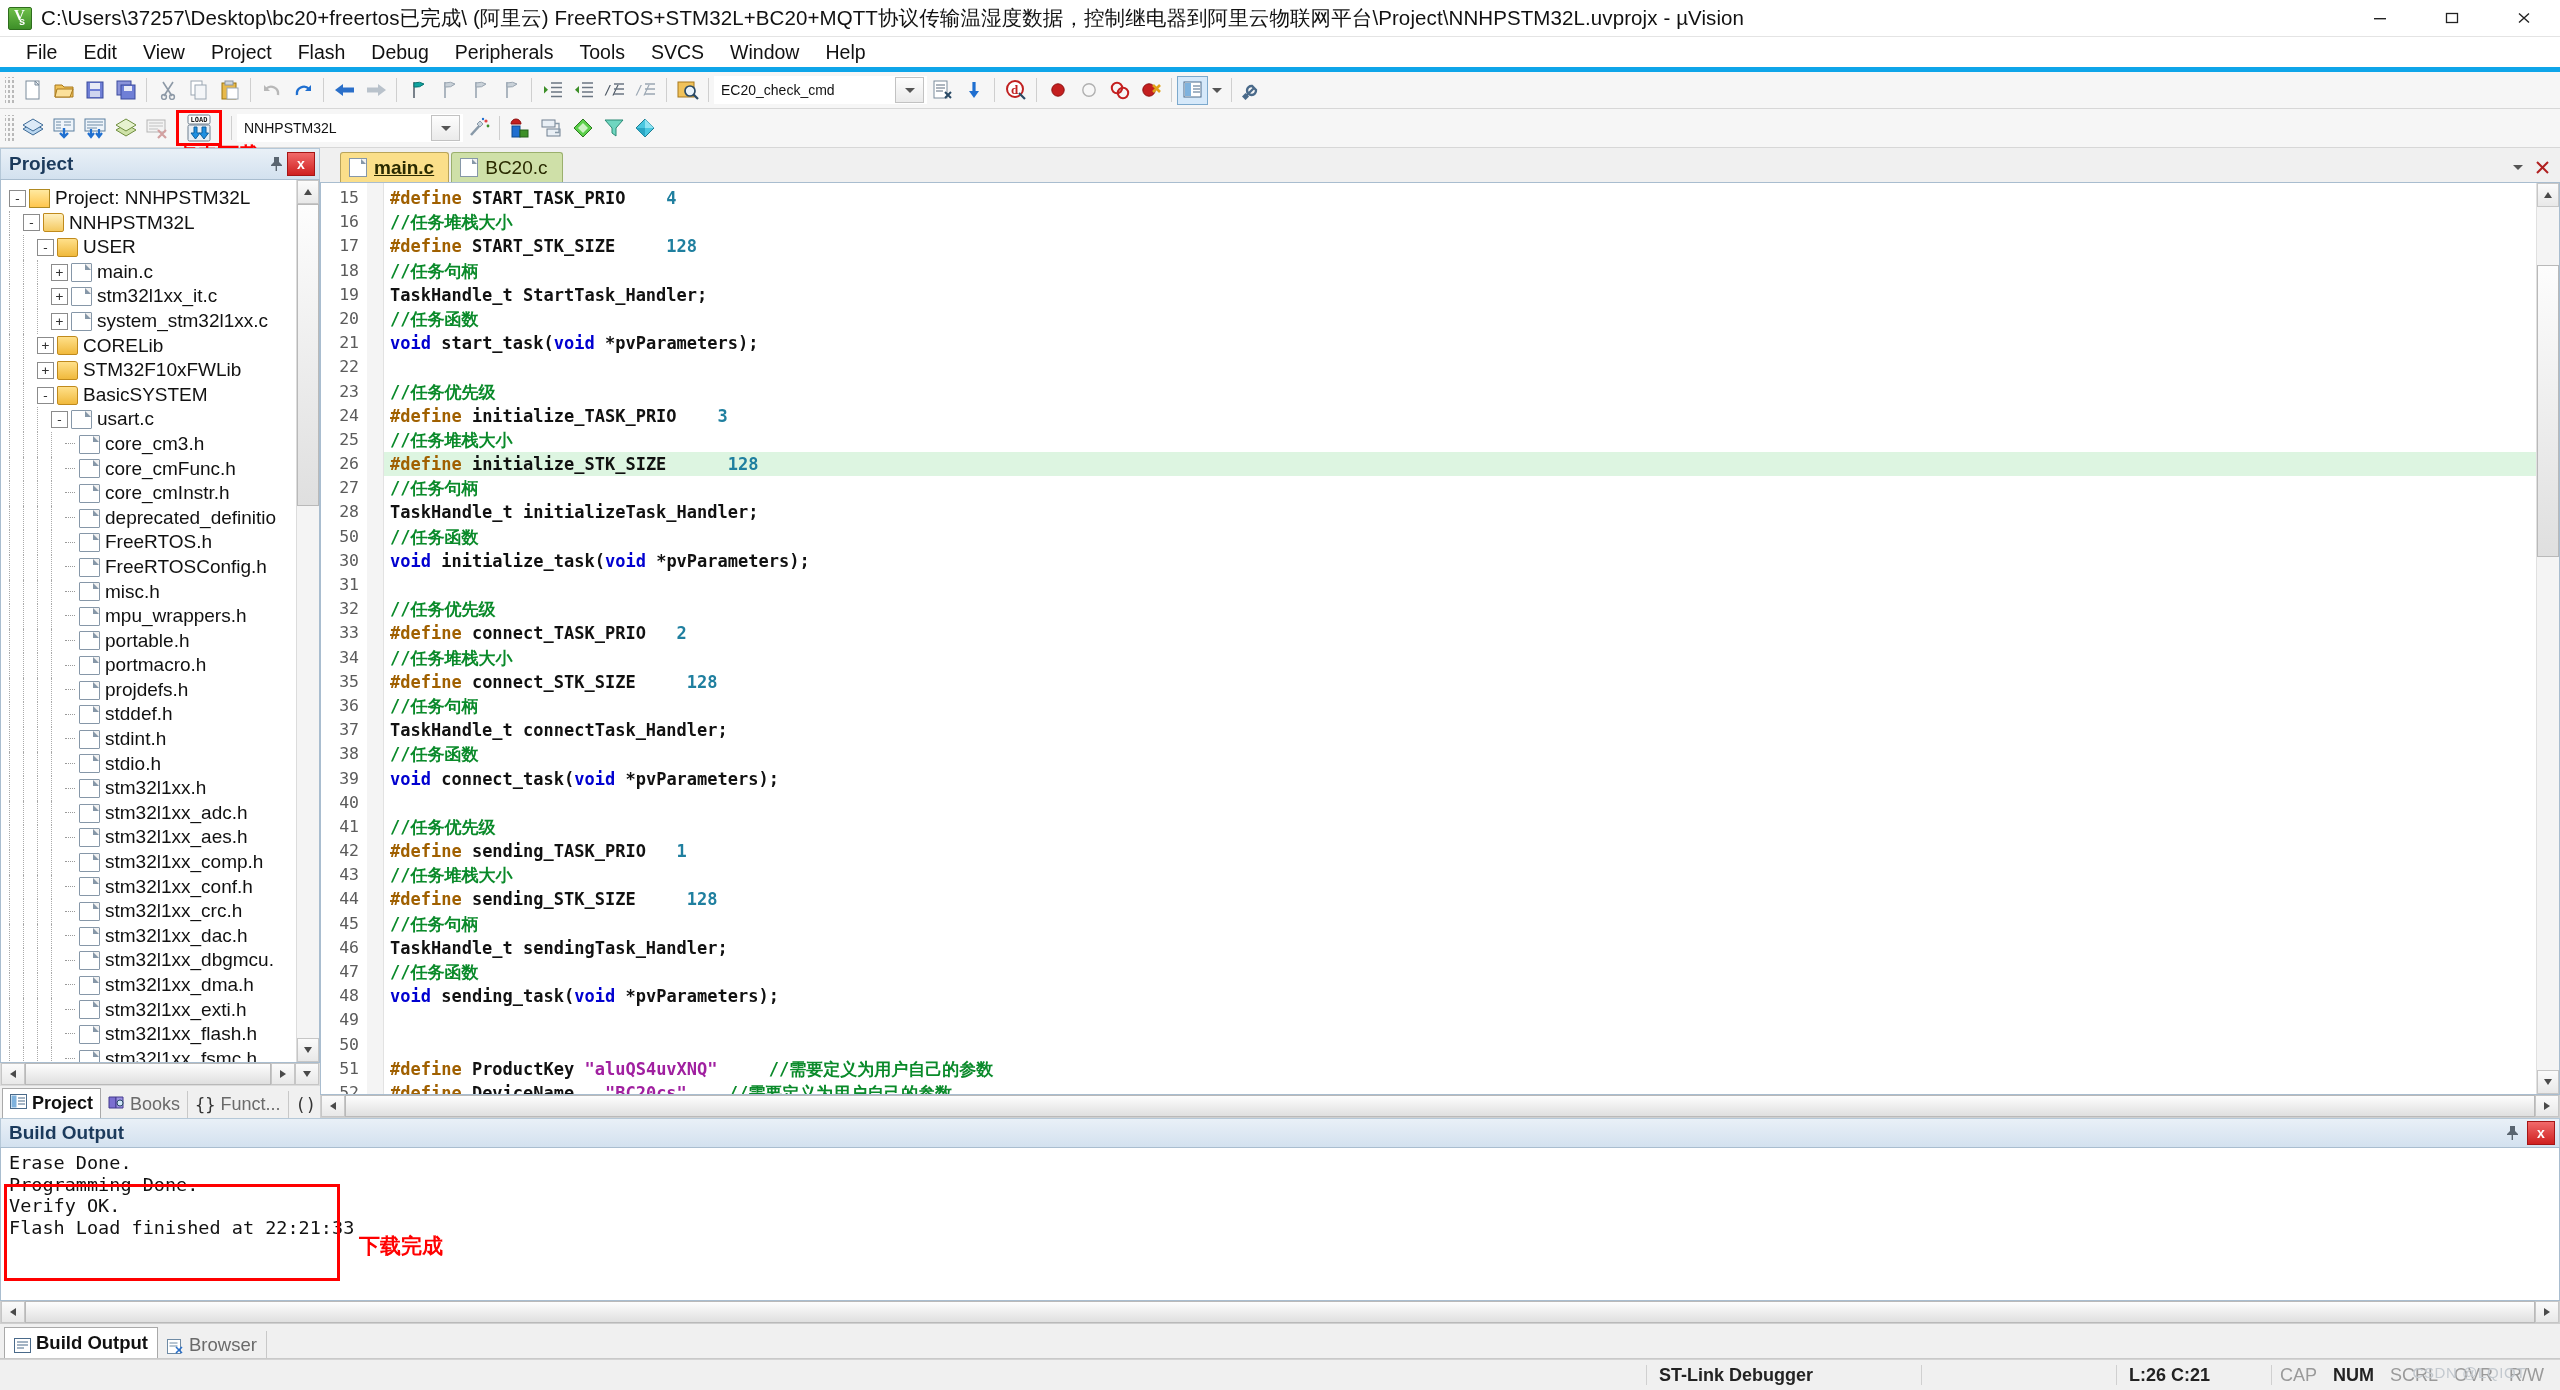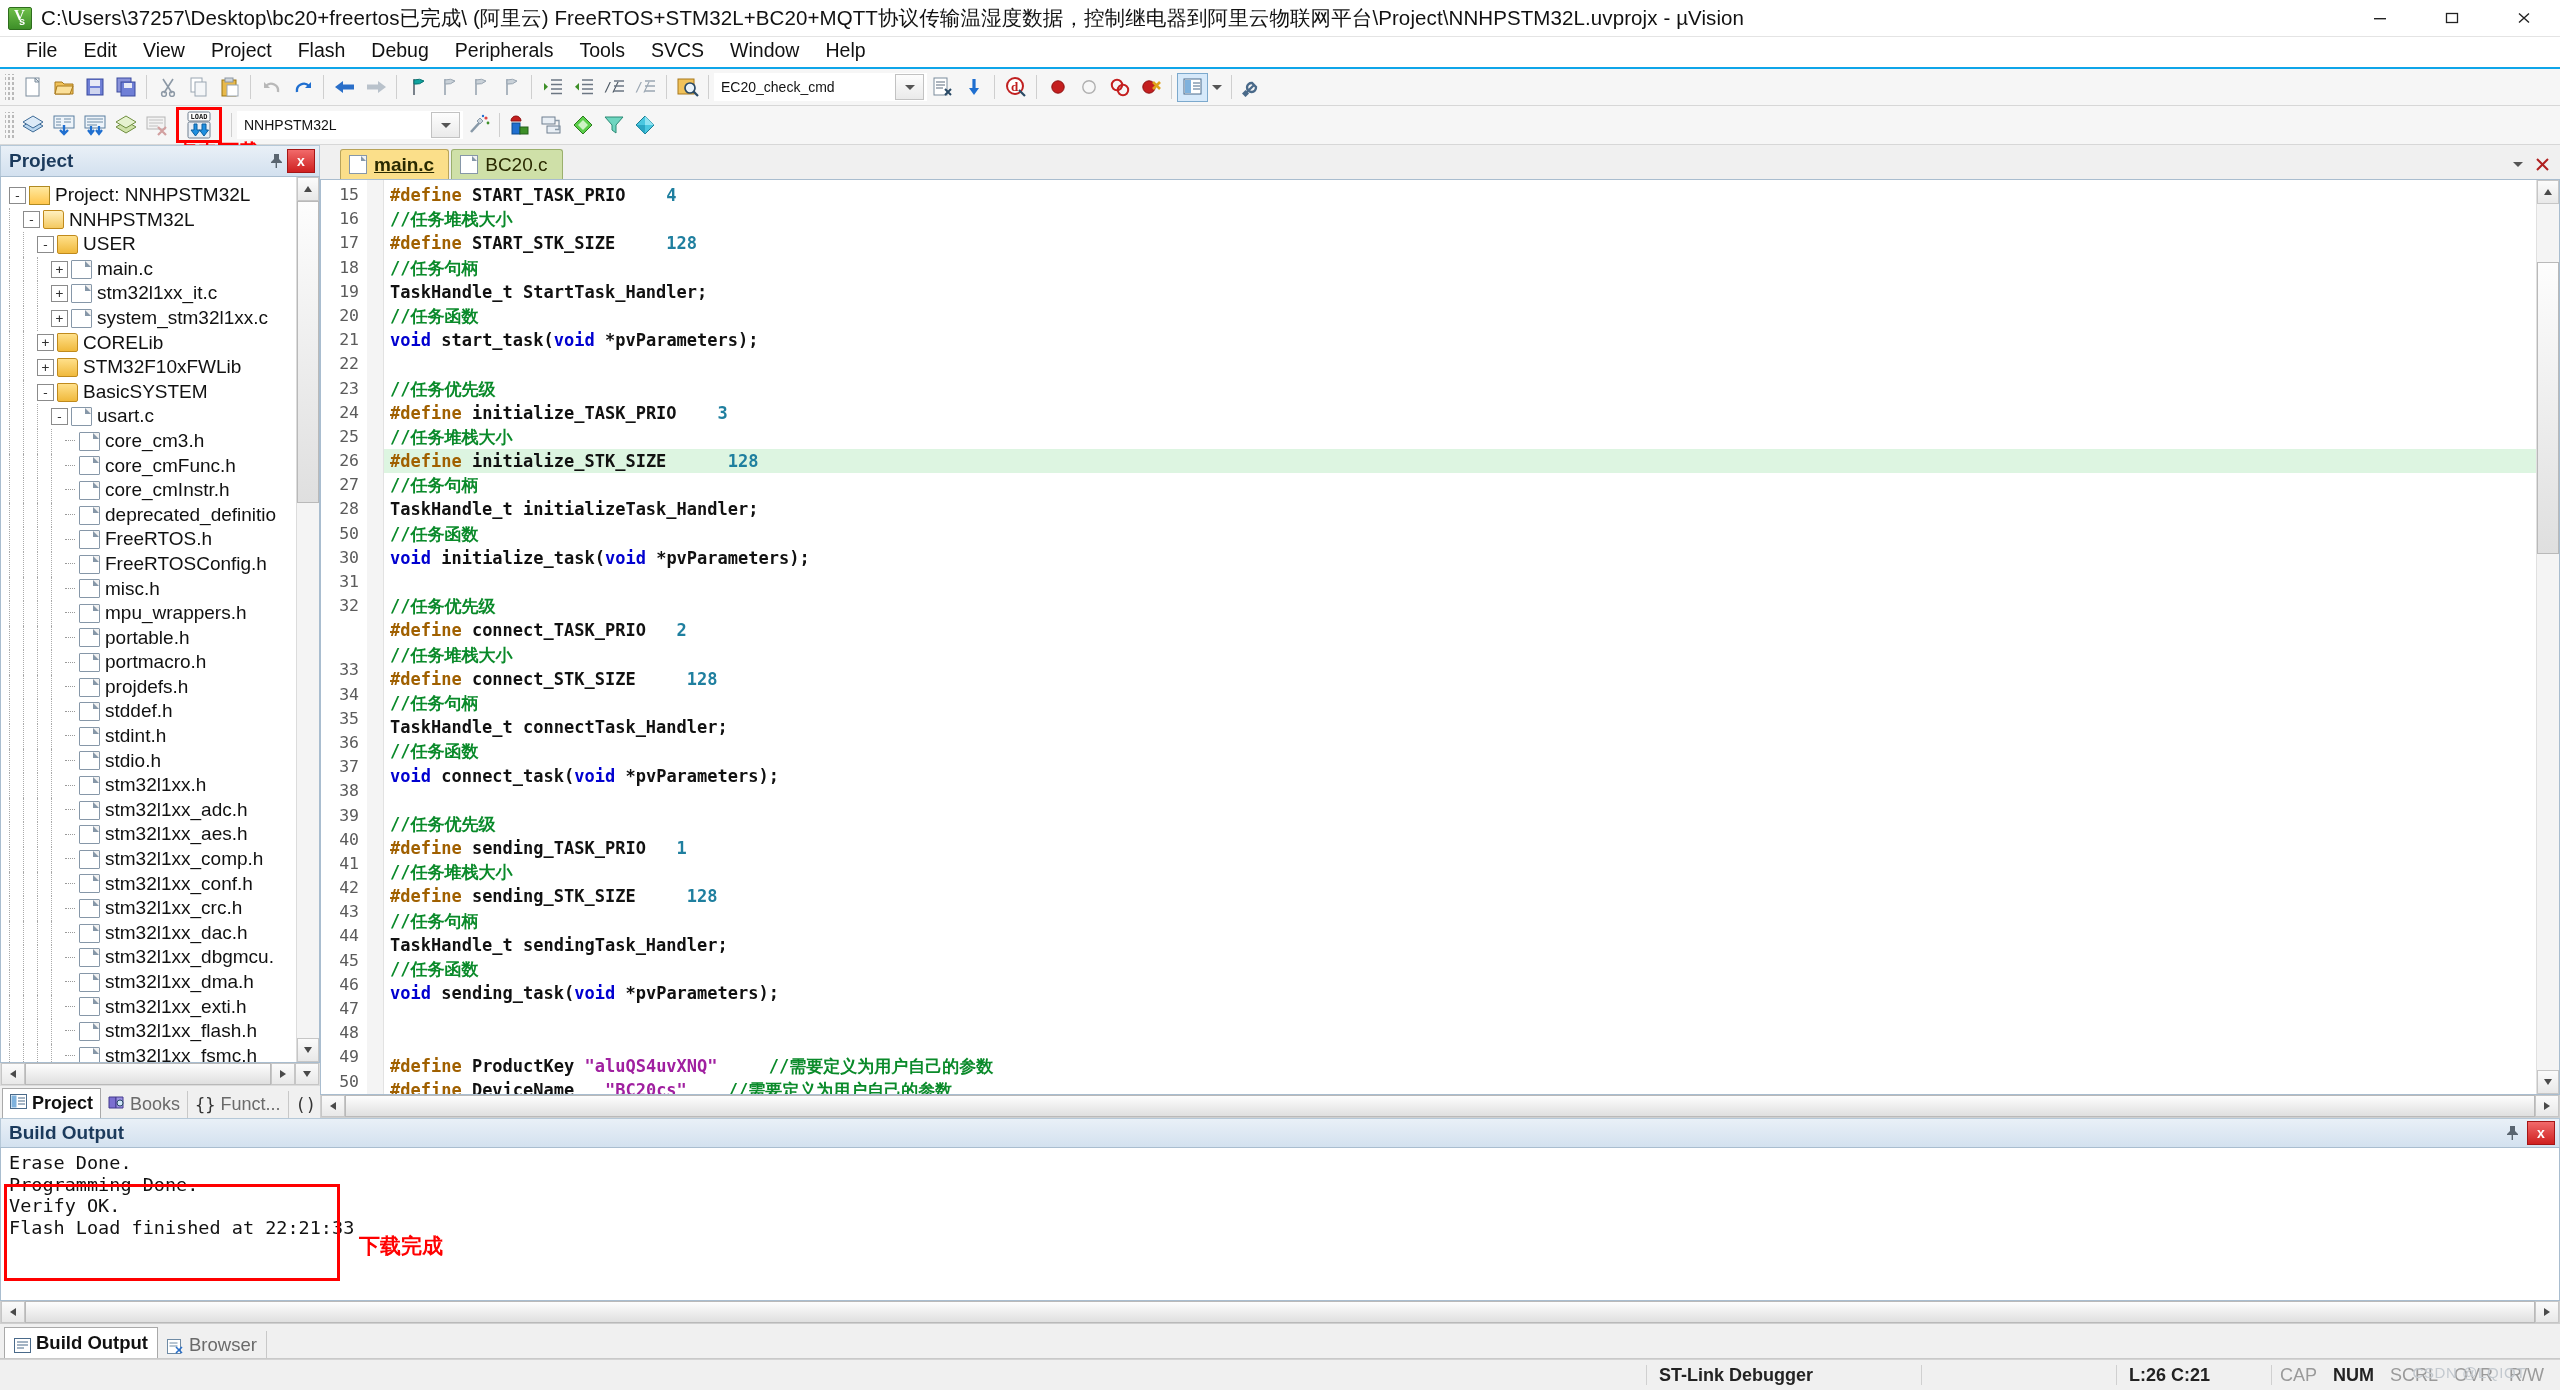--- a/index.html
+++ b/index.html
@@ -18,21 +18,21 @@
   .tb-icon .sq{position:absolute;left:0;top:1px;width:22px;height:21px;background:linear-gradient(#6fbf4a,#3d8f28);border:1px solid #2e6d1d;border-radius:2px;}
   .tb-icon .sq:after{content:"V";position:absolute;left:5px;top:-1px;font-size:15px;color:#fff;font-weight:bold;font-family:"Liberation Serif",serif;}
   .tb-icon .sub{position:absolute;left:11px;top:9px;font-size:11px;color:#fff;font-weight:bold;}
   .tb-title{font-size:20.5px;color:#111;white-space:nowrap;letter-spacing:.1px;}
   .tb-spacer{flex:1;}
   .wbtns{display:flex;height:36px;flex:none;}
   .wbtn{width:72px;height:36px;display:flex;align-items:center;justify-content:center;}
   .wbtn svg{display:block;}
 
   
-  .menubar{height:30px;background:#ffffff;display:flex;align-items:flex-start;padding-left:13px;border-bottom:2px solid #0ea5e9;flex:none;}
+  .menubar{height:30px;background:#ffffff;display:flex;align-items:center;padding-left:13px;border-bottom:5px solid #0ea5e9;flex:none;}
   .menu-item{font-size:19.5px;color:#111;padding:2px 13px;cursor:default;white-space:nowrap;}
 
   
   .toolbar{background:#f6f6f6;border-bottom:1px solid #d7d7d7;display:flex;align-items:center;flex:none;}
   .tbar1{height:36px;}
   .tbar2{height:38px;}
   .grip{width:9px;height:26px;margin:0 3px 0 5px;
     background-image:radial-gradient(#b9b9b9 38%,transparent 40%);
     background-size:4px 5px;background-position:2px 2px;flex:none;}
   .tbtn{width:31px;height:29px;display:flex;align-items:center;justify-content:center;flex:none;position:relative;}
@@ -1064,21 +1064,21 @@
               <div style="height: 24.2px; padding-right: 8px;">23</div>
               <div style="height: 24.2px; padding-right: 8px;">24</div>
               <div style="height: 24.2px; padding-right: 8px;">25</div>
               <div style="height: 24.2px; padding-right: 8px;">26</div>
               <div style="height: 24.2px; padding-right: 8px;">27</div>
               <div style="height: 24.2px; padding-right: 8px;">28</div>
               <div style="height: 24.2px; padding-right: 8px;">50</div>
               <div style="height: 24.2px; padding-right: 8px;">30</div>
               <div style="height: 24.2px; padding-right: 8px;">31</div>
               <div style="height: 24.2px; padding-right: 8px;">32</div>
-              <div style="height: 24.2px; padding-right: 8px; margin-top: 40px;">33</div>
+              <div style="height: 24.2px; padding-right: 8px;">33</div>
               <div style="height: 24.2px; padding-right: 8px;">34</div>
               <div style="height: 24.2px; padding-right: 8px;">35</div>
               <div style="height: 24.2px; padding-right: 8px;">36</div>
               <div style="height: 24.2px; padding-right: 8px;">37</div>
               <div style="height: 24.2px; padding-right: 8px;">38</div>
               <div style="height: 24.2px; padding-right: 8px;">39</div>
               <div style="height: 24.2px; padding-right: 8px;">40</div>
               <div style="height: 24.2px; padding-right: 8px;">41</div>
               <div style="height: 24.2px; padding-right: 8px;">42</div>
               <div style="height: 24.2px; padding-right: 8px;">43</div>

